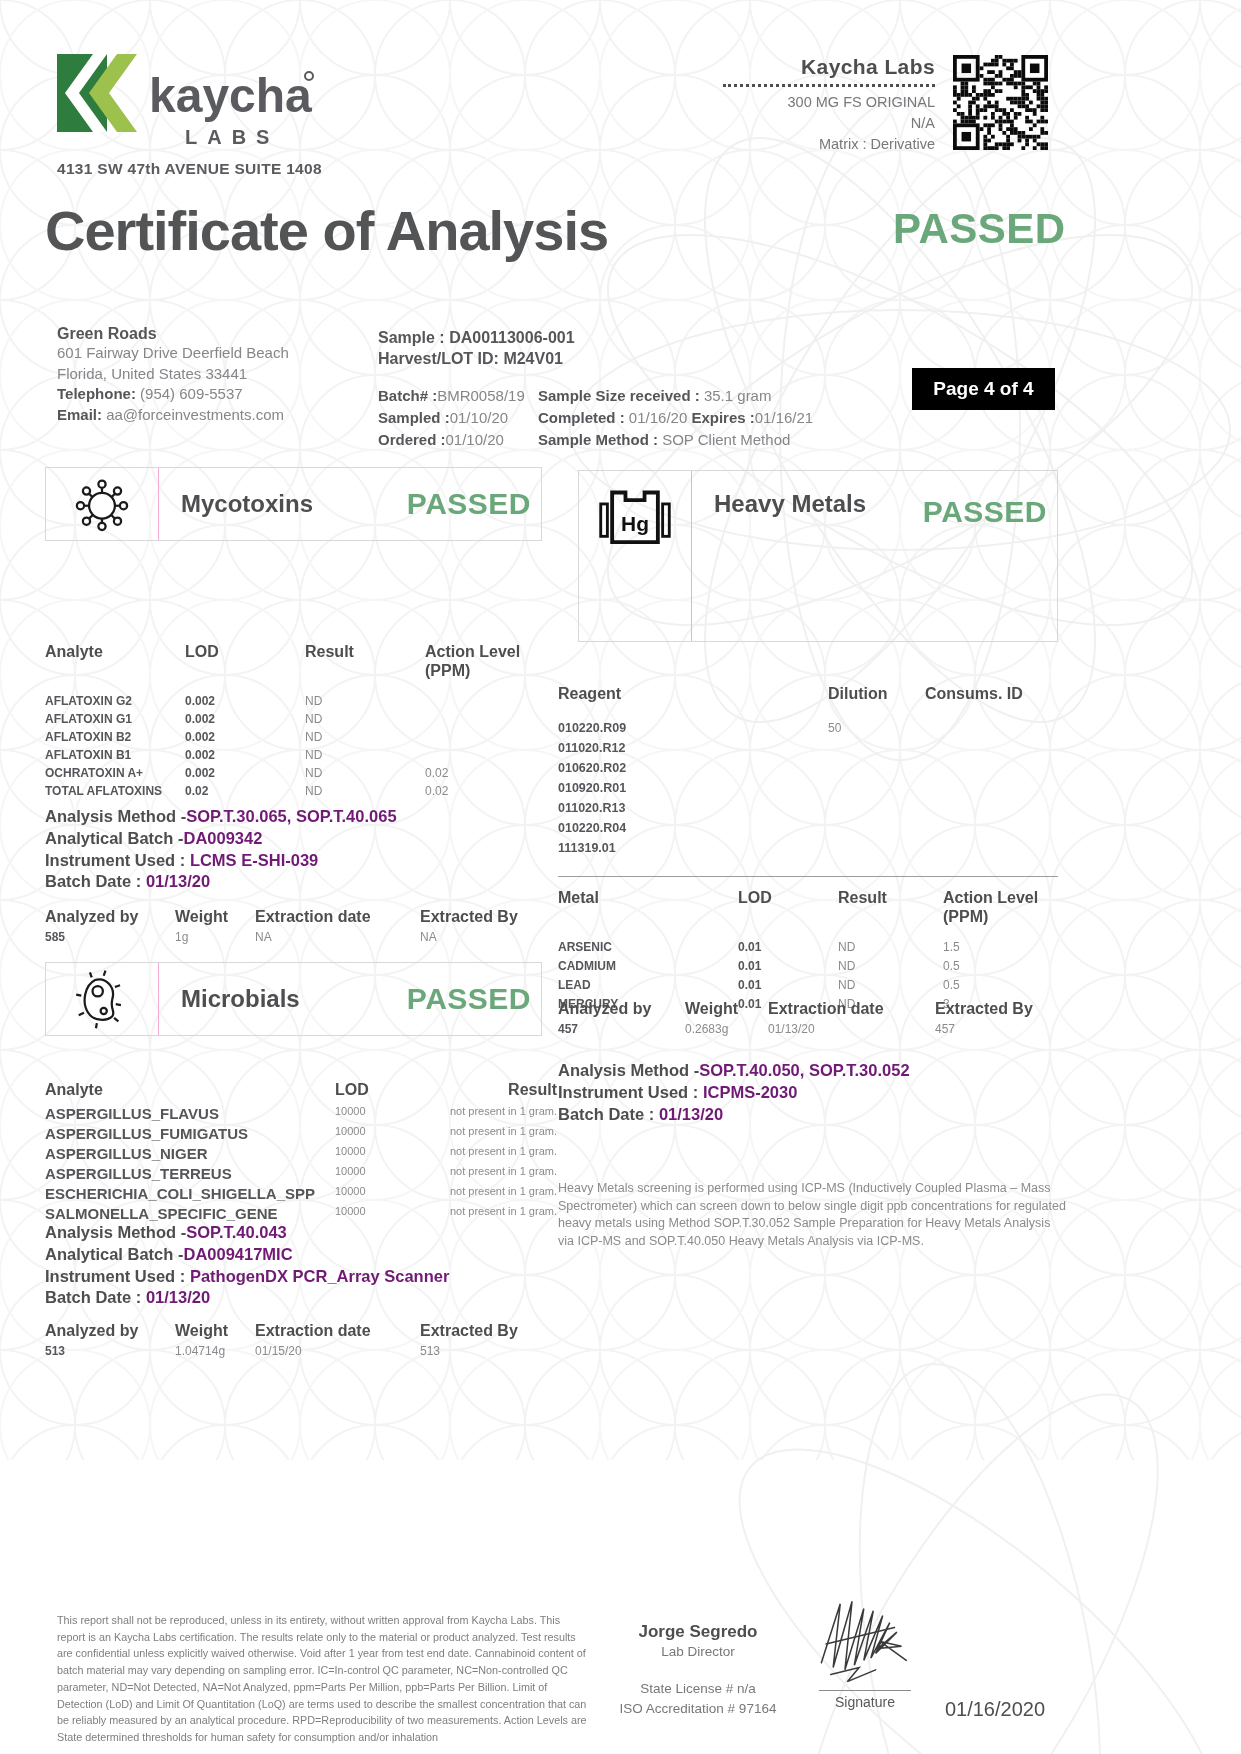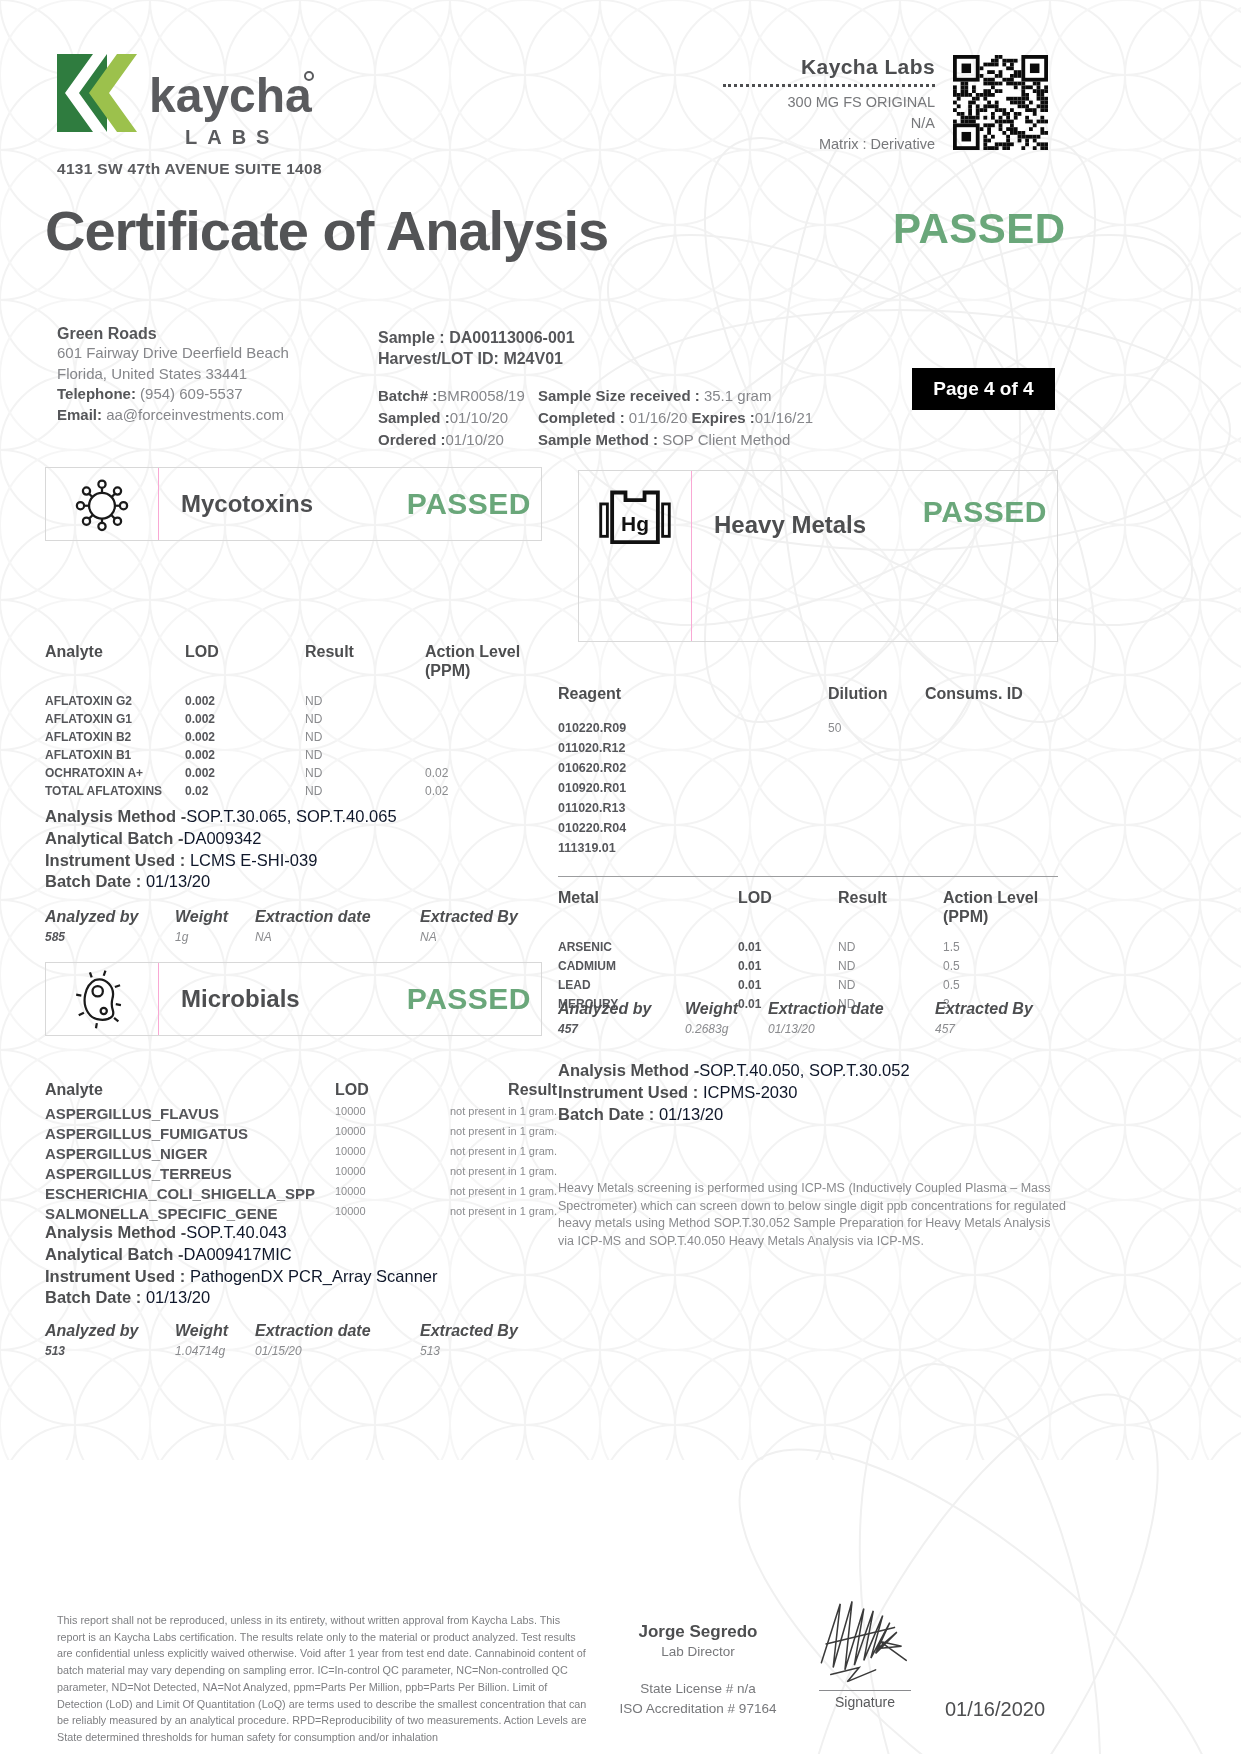--- a/index.html
+++ b/index.html
@@ -39,41 +39,41 @@
 
   
   .secbox { border:1px solid #d8d8d8; display:flex; align-items:center; background:transparent; }
   .secbox .icon-cell { width:113px; align-self:stretch; border-right:1px solid #f9a8d4; display:flex; align-items:center; justify-content:center; }
   .secbox .sec-title { font-size:24px; font-weight:bold; color:#4d4e50; margin-left:22px; }
   .secbox .sec-status { margin-left:auto; margin-right:10px; font-size:30px; font-weight:bold; color:#6aa77a; letter-spacing:0.5px; }
   .myco-box { left:45px; top:467px; width:497px; height:74px; }
   .micro-box { left:45px; top:962px; width:497px; height:74px; }
   .hm-box { left:578px; top:470px; width:480px; height:172px; align-items:flex-start; }
   .hm-box .icon-cell { align-items:flex-start; padding-top:12px; }
-  .hm-box .sec-title { margin-top:40px; }
+  .hm-box .sec-title { margin-top:19px; }
   .hm-box .sec-status { margin-top:24px; }
 
   
   .th { font-size:16px; font-weight:bold; color:#4d4e50; line-height:1.2; }
   .cell-b { font-size:12px; font-weight:bold; color:#55565a; }
   .cell-g { font-size:12px; color:#8a8b8e; }
 
   .myco-table { left:45px; top:642px; width:512px; }
   .myco-table .hrow, .myco-table .trow { display:grid; grid-template-columns:140px 120px 120px 132px; }
   .myco-table .hrow { margin-bottom:14px; }
   .myco-table .trow { margin-bottom:4px; }
 
   .analysis { font-size:16.5px; line-height:1.32; }
   .analysis .al { font-weight:bold; color:#4d4e50; }
-  .analysis .av { font-weight:normal; color:#0f172a; }
+  .analysis .av { font-weight:bold; color:#701a75; }
   .myco-analysis { left:45px; top:806px; width:500px; }
   .micro-analysis { left:45px; top:1222px; width:520px; }
   .hm-analysis { left:558px; top:1060px; width:520px; }
 
-  .ab-grid { display:grid; grid-template-columns:130px 80px 165px 124px;font-style:italic; }
+  .ab-grid { display:grid; grid-template-columns:130px 80px 165px 124px; }
   .ab-grid.r { grid-template-columns:127px 83px 167px 125px; }
   .ab-h { font-size:16px; font-weight:bold; color:#4d4e50; }
   .ab-v1 { font-size:12px; font-weight:bold; color:#55565a; margin-top:4px; }
   .ab-v { font-size:12px; color:#8a8b8e; margin-top:4px; }
   .myco-ab { left:45px; top:908px; width:510px; }
   .micro-ab { left:45px; top:1322px; width:510px; }
   .hm-ab { left:558px; top:1000px; width:502px; }
 
   .micro-table { left:45px; top:1080px; width:512px; }
   .micro-table .hrow { display:grid; grid-template-columns:290px 90px 132px; margin-bottom:6px; }

